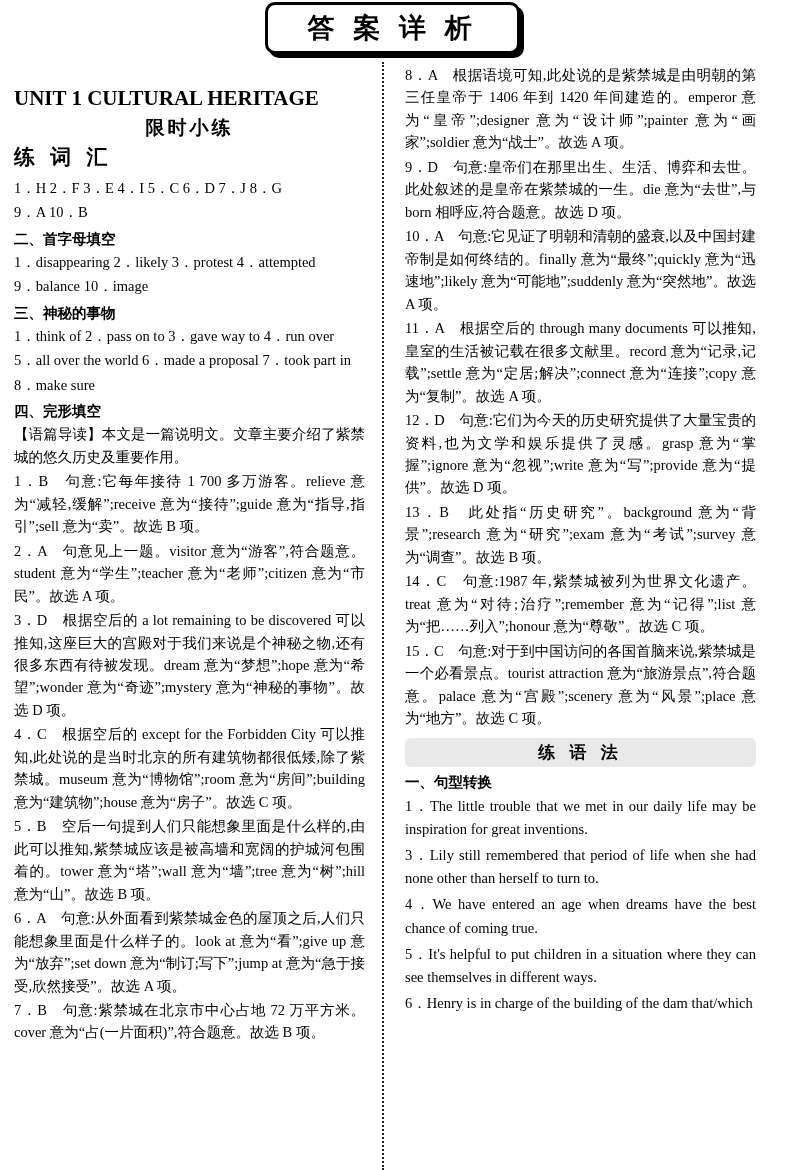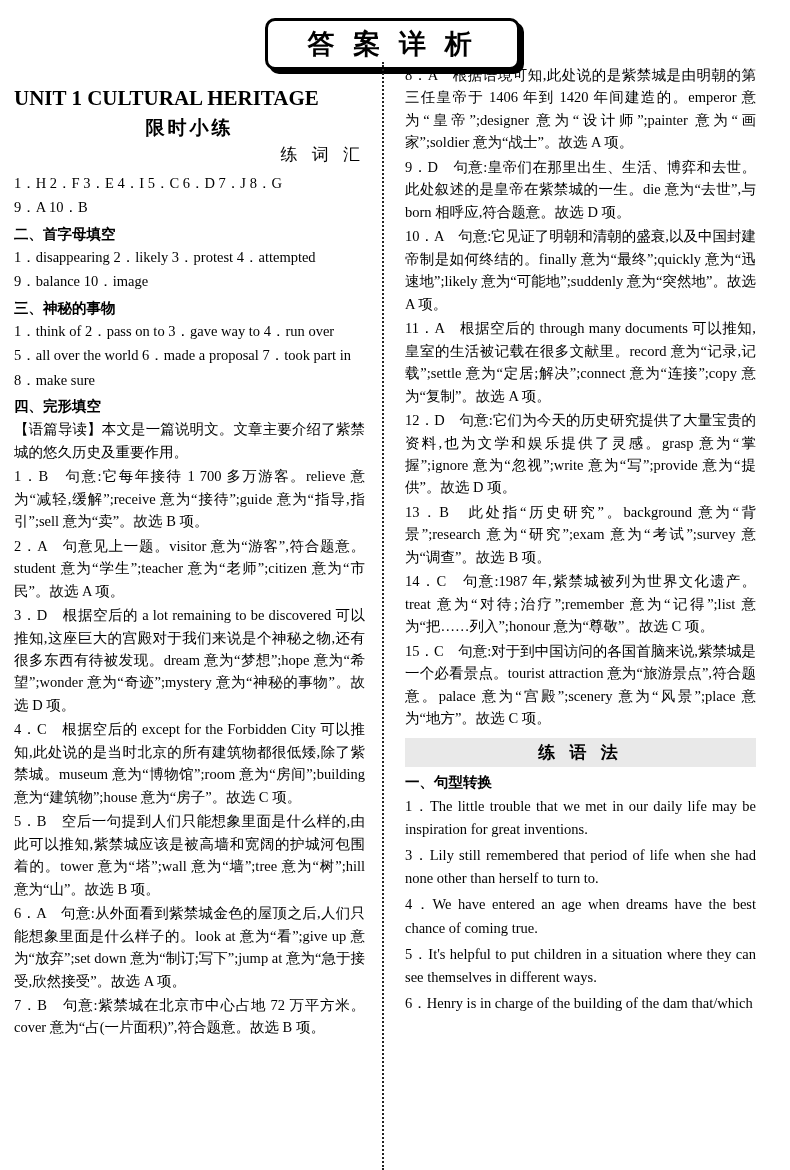--- a/index.html
+++ b/index.html
@@ -13,21 +13,21 @@
   }
   .page{
     position:relative;
     width:790px;height:1170px;
     box-sizing:border-box;
     padding:0;
   }
   
   .banner{
     position:absolute;
-    top:18px;left:265px;
+    top:2px;left:265px;
     width:255px;height:52px;
     border:3px solid #000;
     border-radius:10px 10px 10px 10px;
     box-sizing:border-box;
     display:flex;align-items:center;justify-content:center;
     background:#fff;
     box-shadow:4px 4px 0 #000;
   }
   .banner-text{
     font-family:"Liberation Serif", serif;
@@ -66,34 +66,35 @@
     letter-spacing:0px;
   }
   .sub-title{
     font-weight:bold;
     font-size:19px;
     text-align:center;
     letter-spacing:3px;
     margin:4px 0 2px 0;
   }
   .sec-title{
-    font-weight:normal;
-    font-size:17px;
-    text-align:right;
+    font-weight:bold;
+    font-size:21px;
+    text-align:left;
     letter-spacing:5px;
     margin:2px 0 6px 0;
   }
   .band{
     font-weight:bold;
     font-size:17px;
     text-align:center;
     letter-spacing:5px;
     background:#e9e9e9;
     padding:3px 0;
     margin:8px 0 6px 0;
+    border-radius:6px;
   }
   .grp{
     font-weight:bold;
     font-size:14.5px;
     margin:6px 0 2px 0;
   }
   p.ans{
     font-size:14.5px;
     line-height:1.55;
     margin:2px 0;

